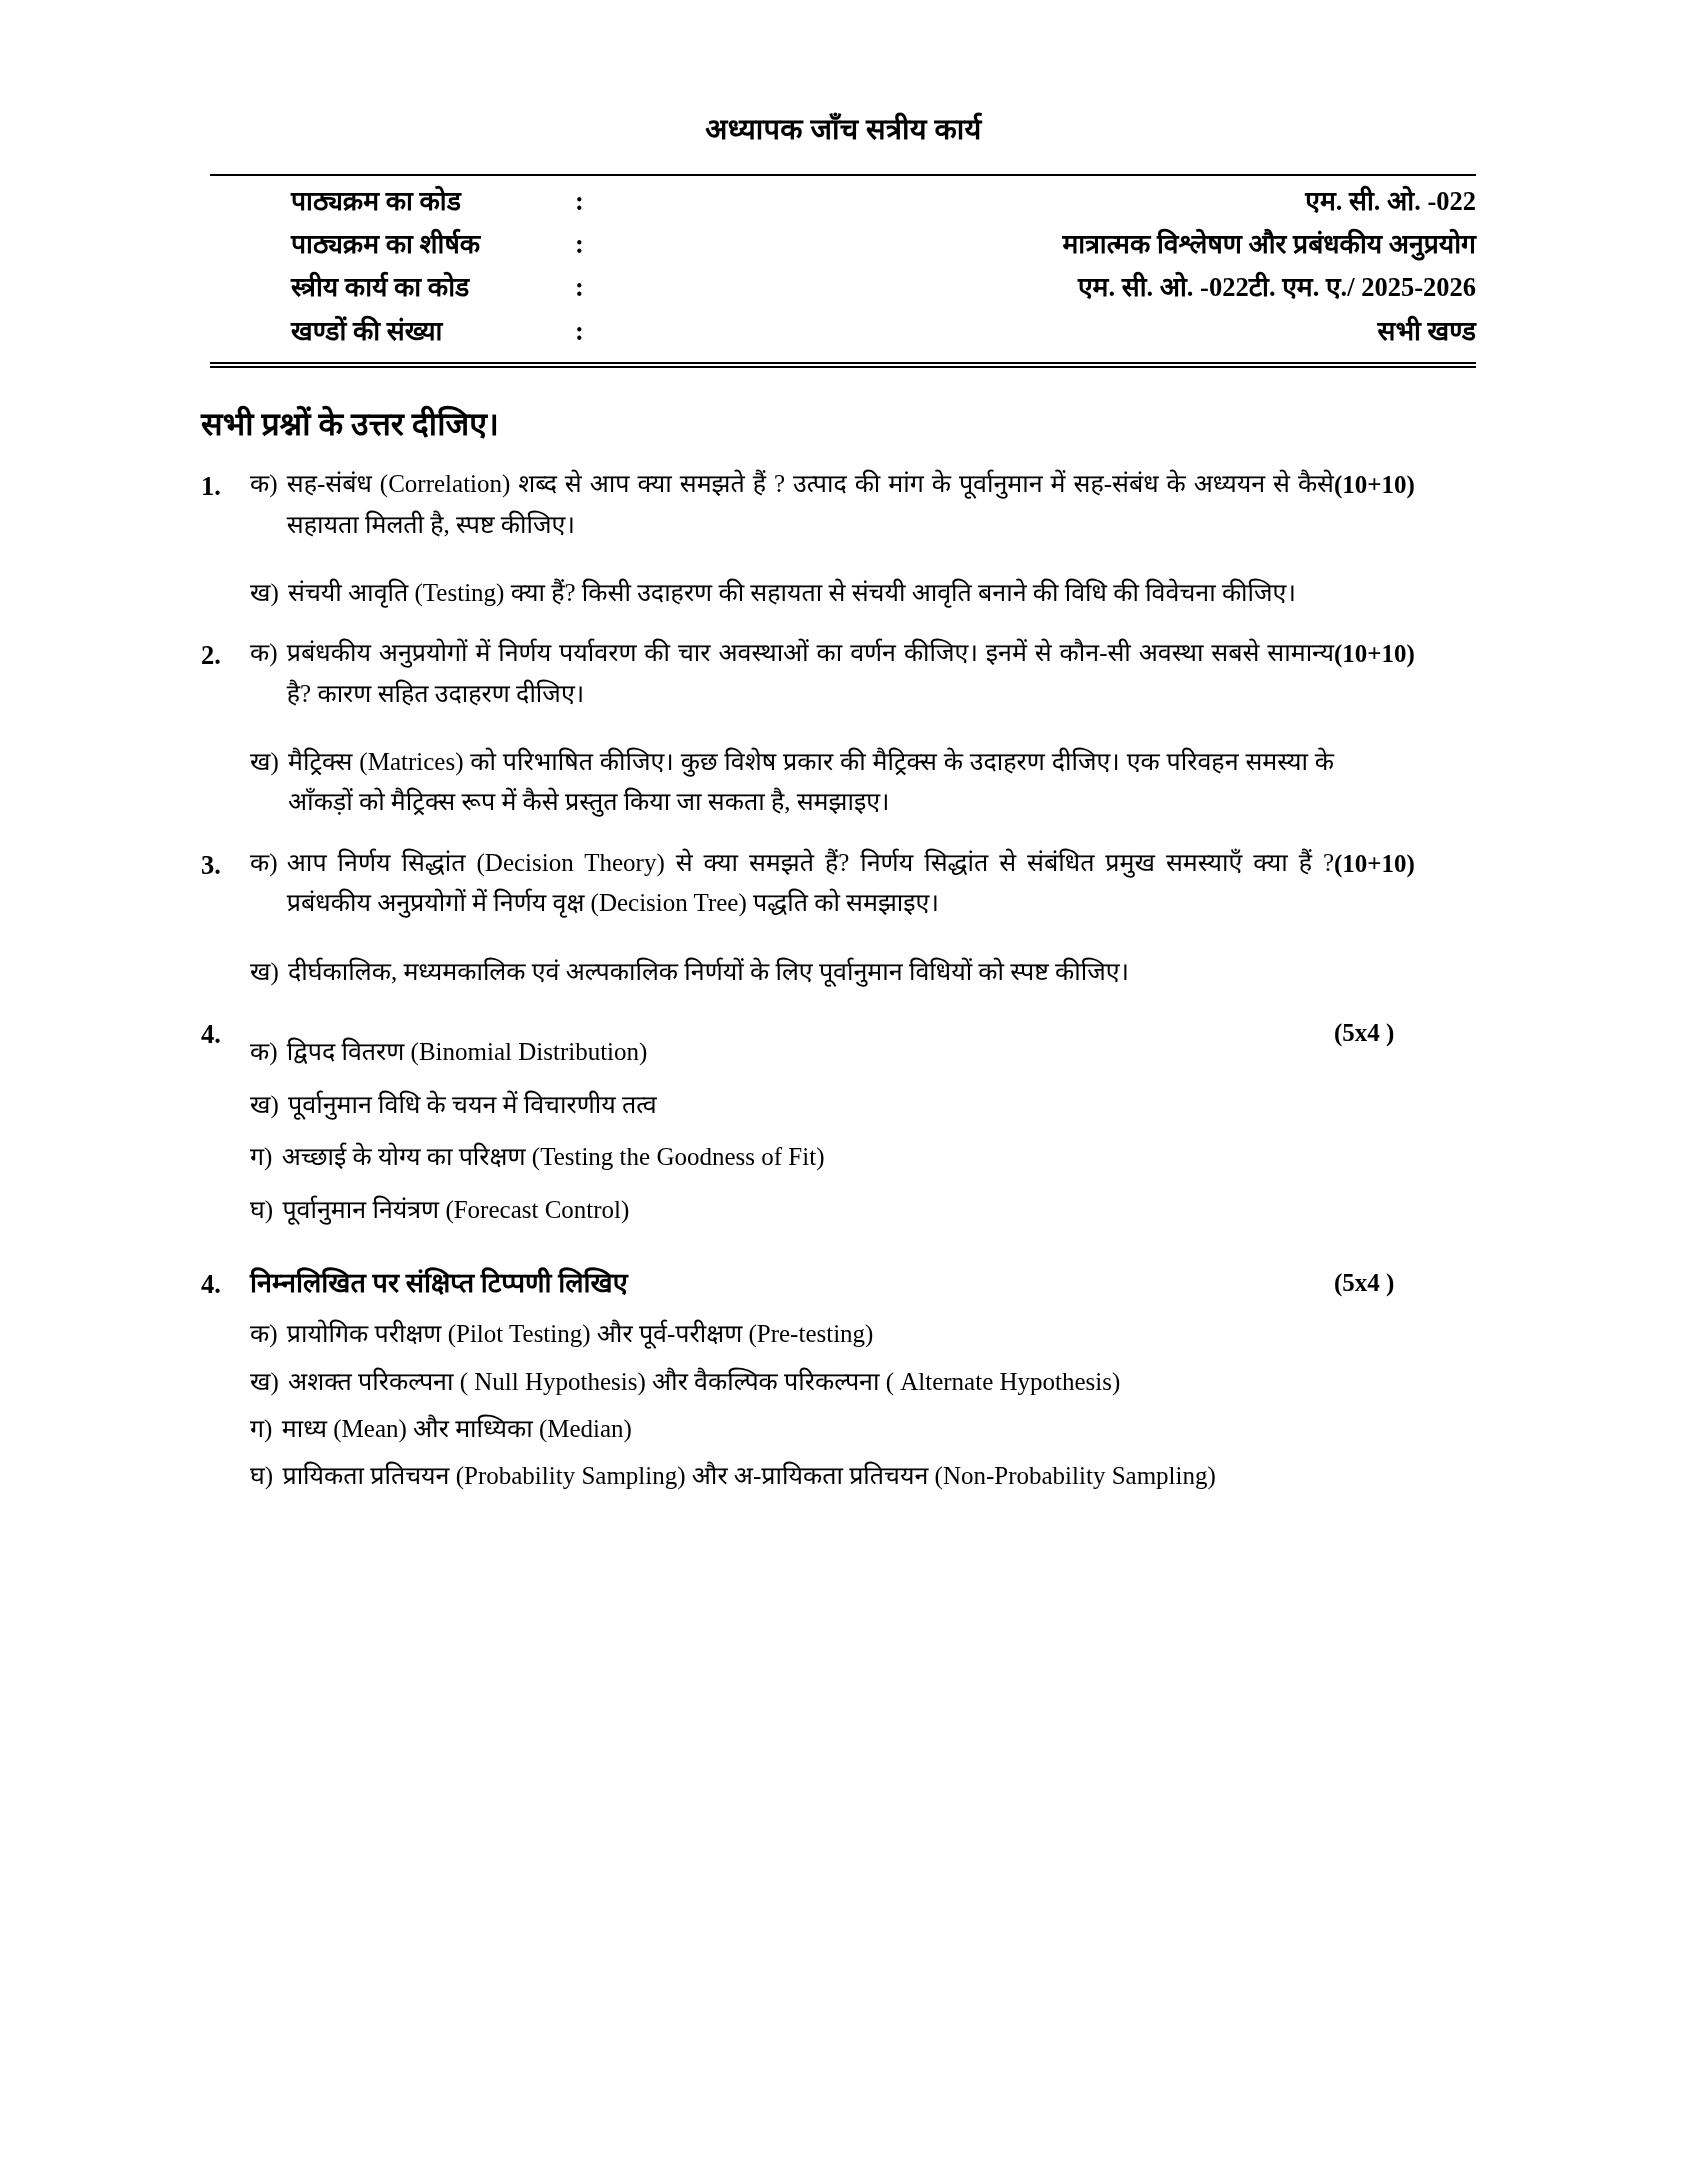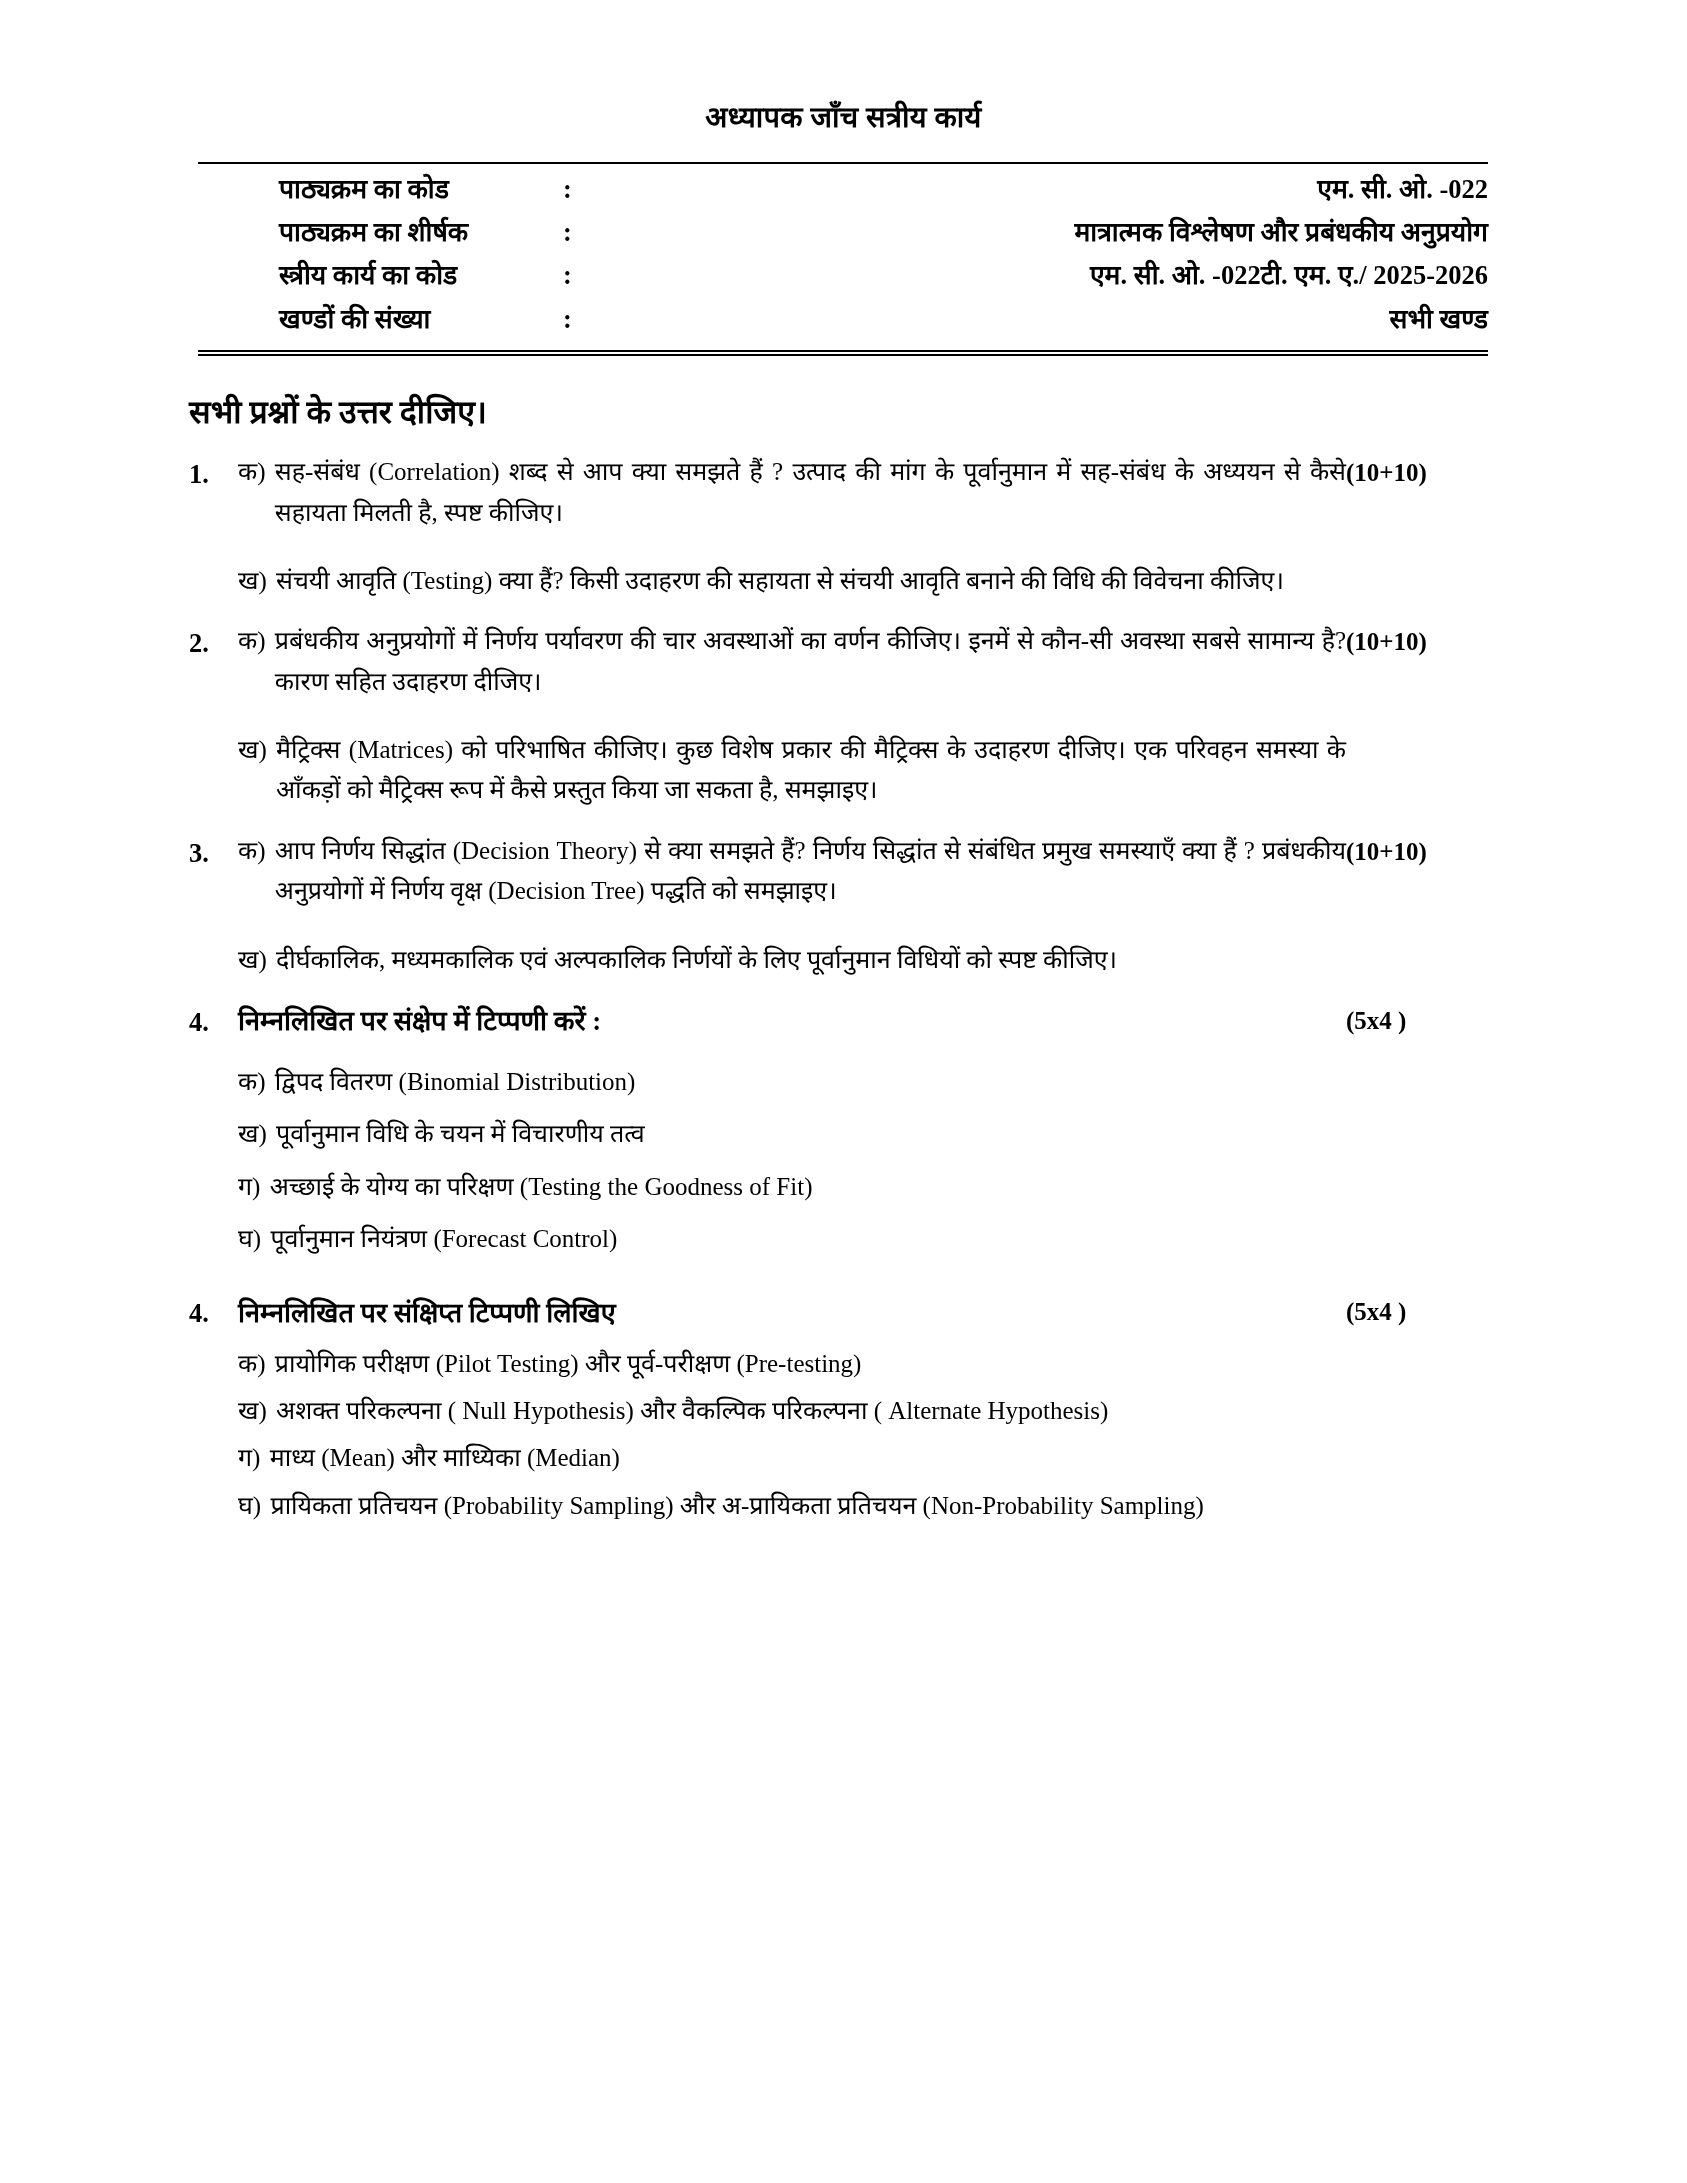--- a/index.html
+++ b/index.html
@@ -11,21 +11,21 @@
   body {
     font-family: "Liberation Serif", "DejaVu Serif", serif;
     color: #000000;
   }
   .page {
     position: relative;
     width: 1687px;
     height: 1907px;
     background: #ffffff;
     box-sizing: border-box;
-    padding: 4px;
+    padding: 16px;
     overflow: hidden;
   }
 
   
   .doc-title {
     text-align: center;
     font-size: 29px;
     font-weight: bold;
     letter-spacing: 0.3px;
     padding-top: 98px;
@@ -224,21 +224,20 @@
           <span class="sub-label">ख)</span>
           <span class="sub-text justify">दीर्घकालिक, मध्यमकालिक एवं अल्पकालिक निर्णयों के लिए पूर्वानुमान विधियों को स्पष्ट कीजिए।</span>
         </div>
       </div>
       <div class="q-marks">(10+10)</div>
     </div>
 
     <div class="question">
       <div class="q-num">4.</div>
       <div class="q-body tight">
-        <div class="q-heading">निम्नलिखित पर संक्षेप में टिप्पणी करें :</div>
         <div class="gap-md"></div>
         <div class="subitem">
           <span class="sub-label">क)</span>
           <span class="sub-text">द्विपद वितरण (Binomial Distribution)</span>
         </div>
         <div class="subitem">
           <span class="sub-label">ख)</span>
           <span class="sub-text">पूर्वानुमान विधि के चयन में विचारणीय तत्व</span>
         </div>
         <div class="subitem">

